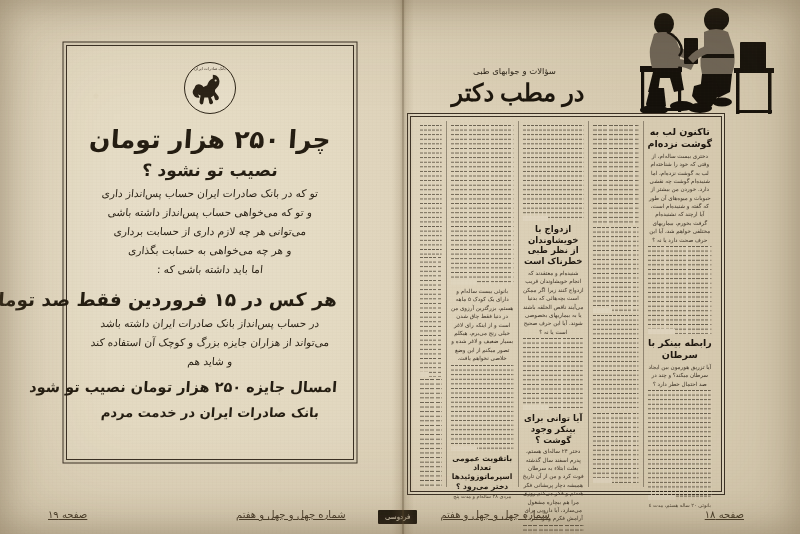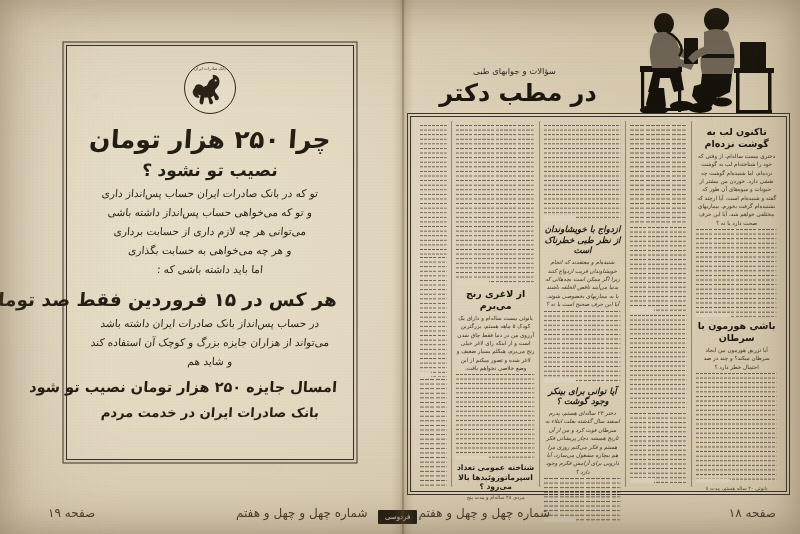--- a/index.html
+++ b/index.html
@@ -127,42 +127,43 @@
   #kicker {
     position: absolute; right: 178px; top: 66px; width: 215px;
     text-align: center; direction: rtl;
     font-size: 8.5px; color:#2d251a; letter-spacing: .2px;
   }
   #main-title {
     position: absolute; right: 168px; top: 79px; width: 228px;
     text-align: center; direction: rtl;
     font-size: 24px; font-weight: bold; color:#1d170e;
     letter-spacing: .5px;
+    font-family: Liberation Serif, serif;
   }
 
   
   #art-frame {
-    position: absolute; left: 6px; top: 116px; width: 377px; height: 376px;
+    position: absolute; left: 6px; top: 116px; width: 312px; height: 376px;
     border: 1px solid #3a3024;
     box-shadow: 0 0 0 2px #ded4bd, 0 0 0 3px #3a3024;
     padding: 4px 5px;
     display: flex; flex-direction: row-reverse;
     gap: 0;
     justify-content: center;
   }
   .col {
     position: relative;
     height: 100%;
     padding: 2px 4px;
     border-left: 1px solid rgba(58,48,36,.45);
   }
   .col:last-child { border-left: none; }
   .c1 { width: 92px; }
   .c2 { width: 68px; }
-  .c3 { width: 88px; font-style: italic; }
+  .c3 { width: 88px; }
   .c4 { width: 90px; }
   .c5 { width: 36px; }
 
   .sub-hdr {
     direction: rtl; text-align: center; color:#1f1810;
     font-weight: bold; line-height: 1.25;
     margin: 3px 0 2px;
     border-bottom: 0;
   }
   .sub-hdr.big { font-size: 9.5px; }
@@ -221,25 +222,25 @@
 
   
   .bodytext .tail {
     position:absolute; left:0; bottom:0; height:4.6px; width:42%;
     background: #e0d6c0;
   }
 
   
   .footer-txt {
     position: absolute; bottom: 14px;
-    font-size: 12px; color:#463a28; direction: rtl;
+    font-size: 10px; color:#463a28; direction: rtl; text-decoration: underline;
   }
   #pg-left   { left: 48px; }
   #iss-left  { left: 236px; }
-  #pg-right  { right: 24px; text-align: right; }
+  #pg-right  { right: 56px; text-align: right; }
   #iss-right { right: 250px; }
 
   #masthead {
     position: absolute; left: 378px; bottom: 10px;
     background: #201a11; color: #e6dcc6;
     font-size: 7px; padding: 3px 7px; direction: rtl;
     letter-spacing: .5px; border-radius: 1px;
   }
 </style>
 </head>
@@ -343,21 +344,21 @@
 
     <div id="art-frame">
 
       <div class="col c1">
         <div class="sub-hdr big">تاکنون لب به گوشت نزده‌ام</div>
         <div class="qline">دختری بیست ساله‌ام، از وقتی که خود را شناخته‌ام لب به گوشت نزده‌ام، اما شنیده‌ام گوشت چه نقشی دارد. خوردن من بیشتر از حبوبات و میوه‌های آن طور که گفته و شنیده‌ام است، آیا ارچند که نشنیده‌ام گرفت بخورم، بیماریهای مختلفی خواهم شد، آیا این حرف صحت دارد یا نه ؟</div>
         <div class="bodytext" style="height:88px">
             <span class="tail"></span>
           </div>
 
-        <div class="sub-hdr big">باشی هورمون با سرطان</div>
+        <div class="sub-hdr big">رابطه بینکر با سرطان</div>
         <div class="qline">آیا تزریق هورمون بین ایجاد سرطان میکند؟ و چند در صد احتمال خطر دارد ؟</div>
         <div class="bodytext v2" style="height:110px">
             <span class="tail"></span>
           </div>
 
         <div class="signature">بانوئی ۲۰ ساله هستم، مدت ٤</div>
       </div>
 
       <div class="col c2">
         <div class="bodytext v3" style="height:100px"></div>
@@ -387,27 +388,26 @@
             <span class="tail"></span>
           </div>
 
       </div>
 
       <div class="col c4">
         <div class="bodytext" style="height:160px">
             <span class="tail"></span>
           </div>
 
-        <div class="sub-hdr big">از لاغری رنج می‌برم</div>
         <div class="qline">بانوئی بیست ساله‌ام و دارای یک کودک ٥ ماهه هستم، بزرگترین آرزوی من در دنیا فقط چاق شدن است و از اینکه رای لاغر خیلی رنج می‌برم، هیکلم بسیار ضعیف و لاغر شده و تصور میکنم از این وضع خلاصی نخواهم یافت.</div>
         <div class="bodytext v2" style="height:86px">
             <span class="tail"></span>
           </div>
 
-        <div class="sub-hdr sm">شناخته عمومی تعداد اسپرماتوزوئیدها بالا می‌رود ؟</div>
+        <div class="sub-hdr sm">باتقویت عمومی تعداد اسپرماتوزوئیدها دختر می‌رود ؟</div>
         <div class="signature">مردی ۲۸ ساله‌ام و مدت پنج</div>
       </div>
 
       <div class="col c5">
         <div class="bodytext v2" style="height:130px"></div>
         <div class="bodytext" style="height:120px">
             <span class="tail"></span>
           </div>
         <div class="bodytext v3" style="height:108px"></div>
       </div>

